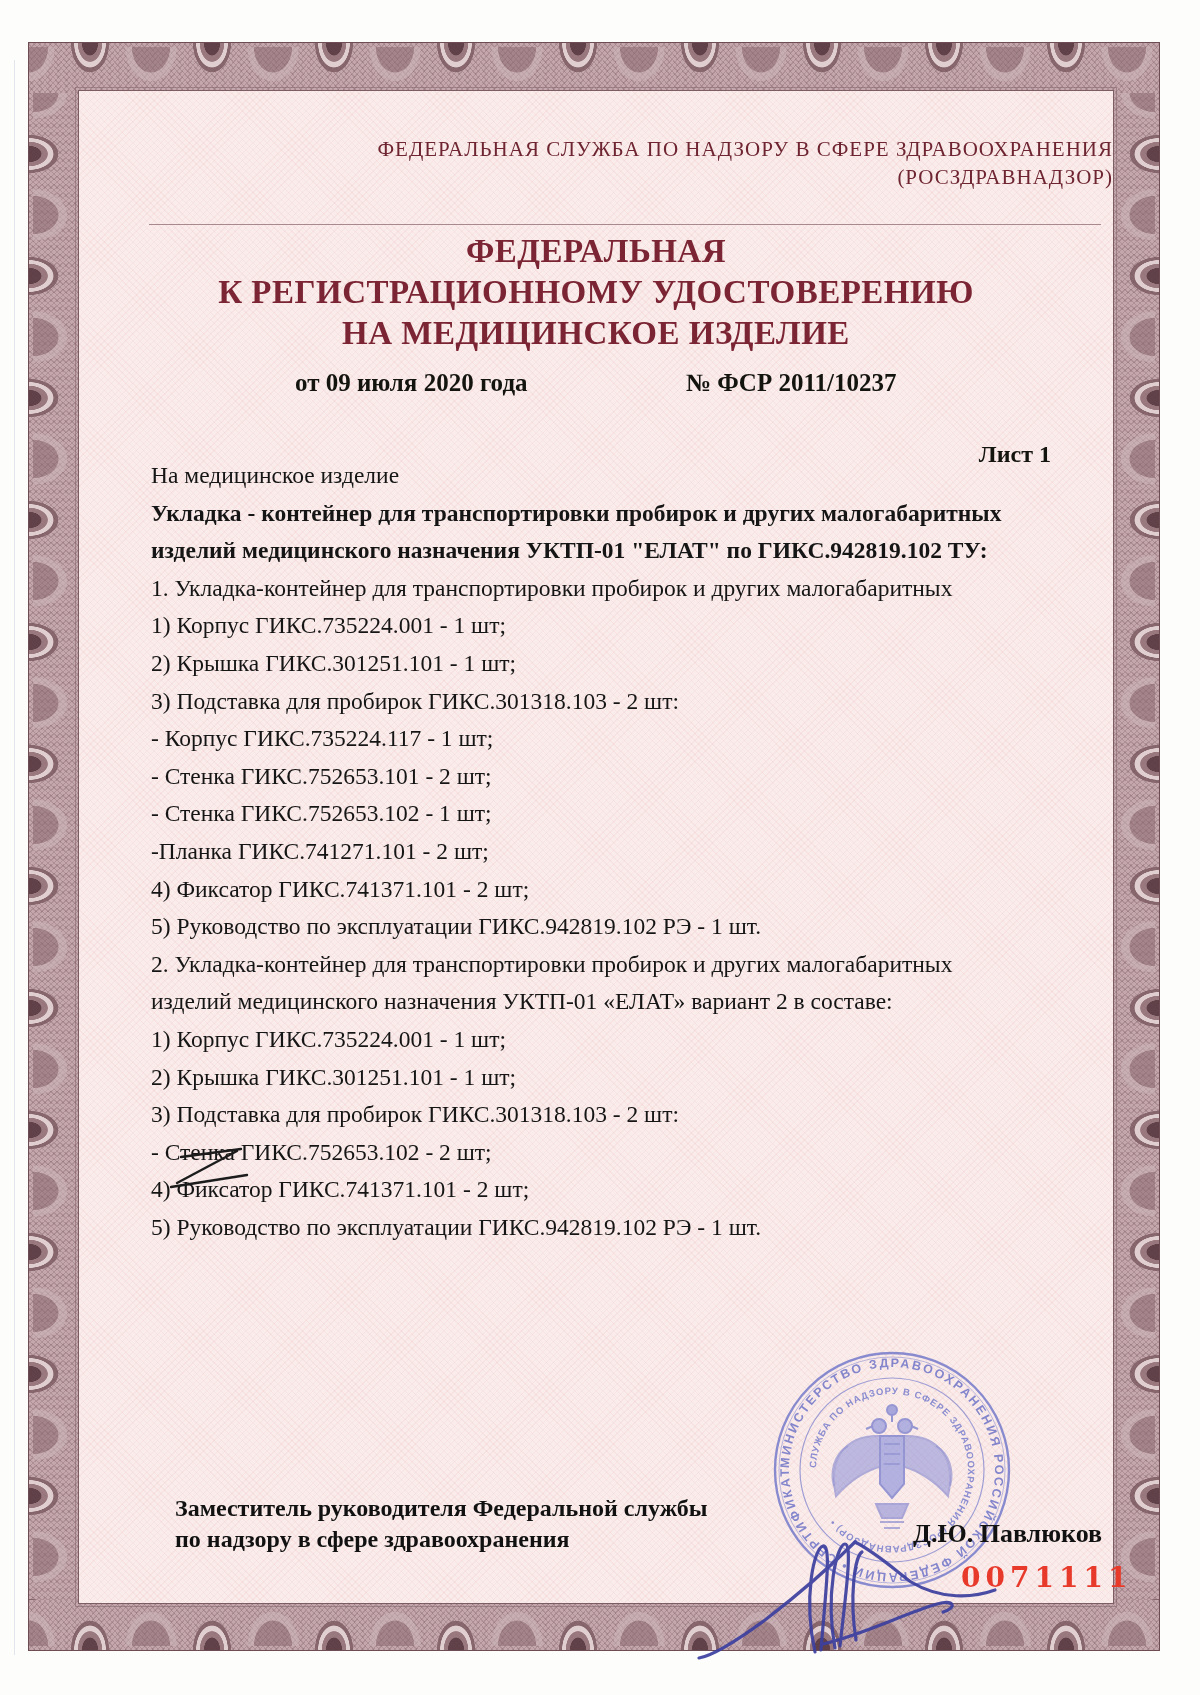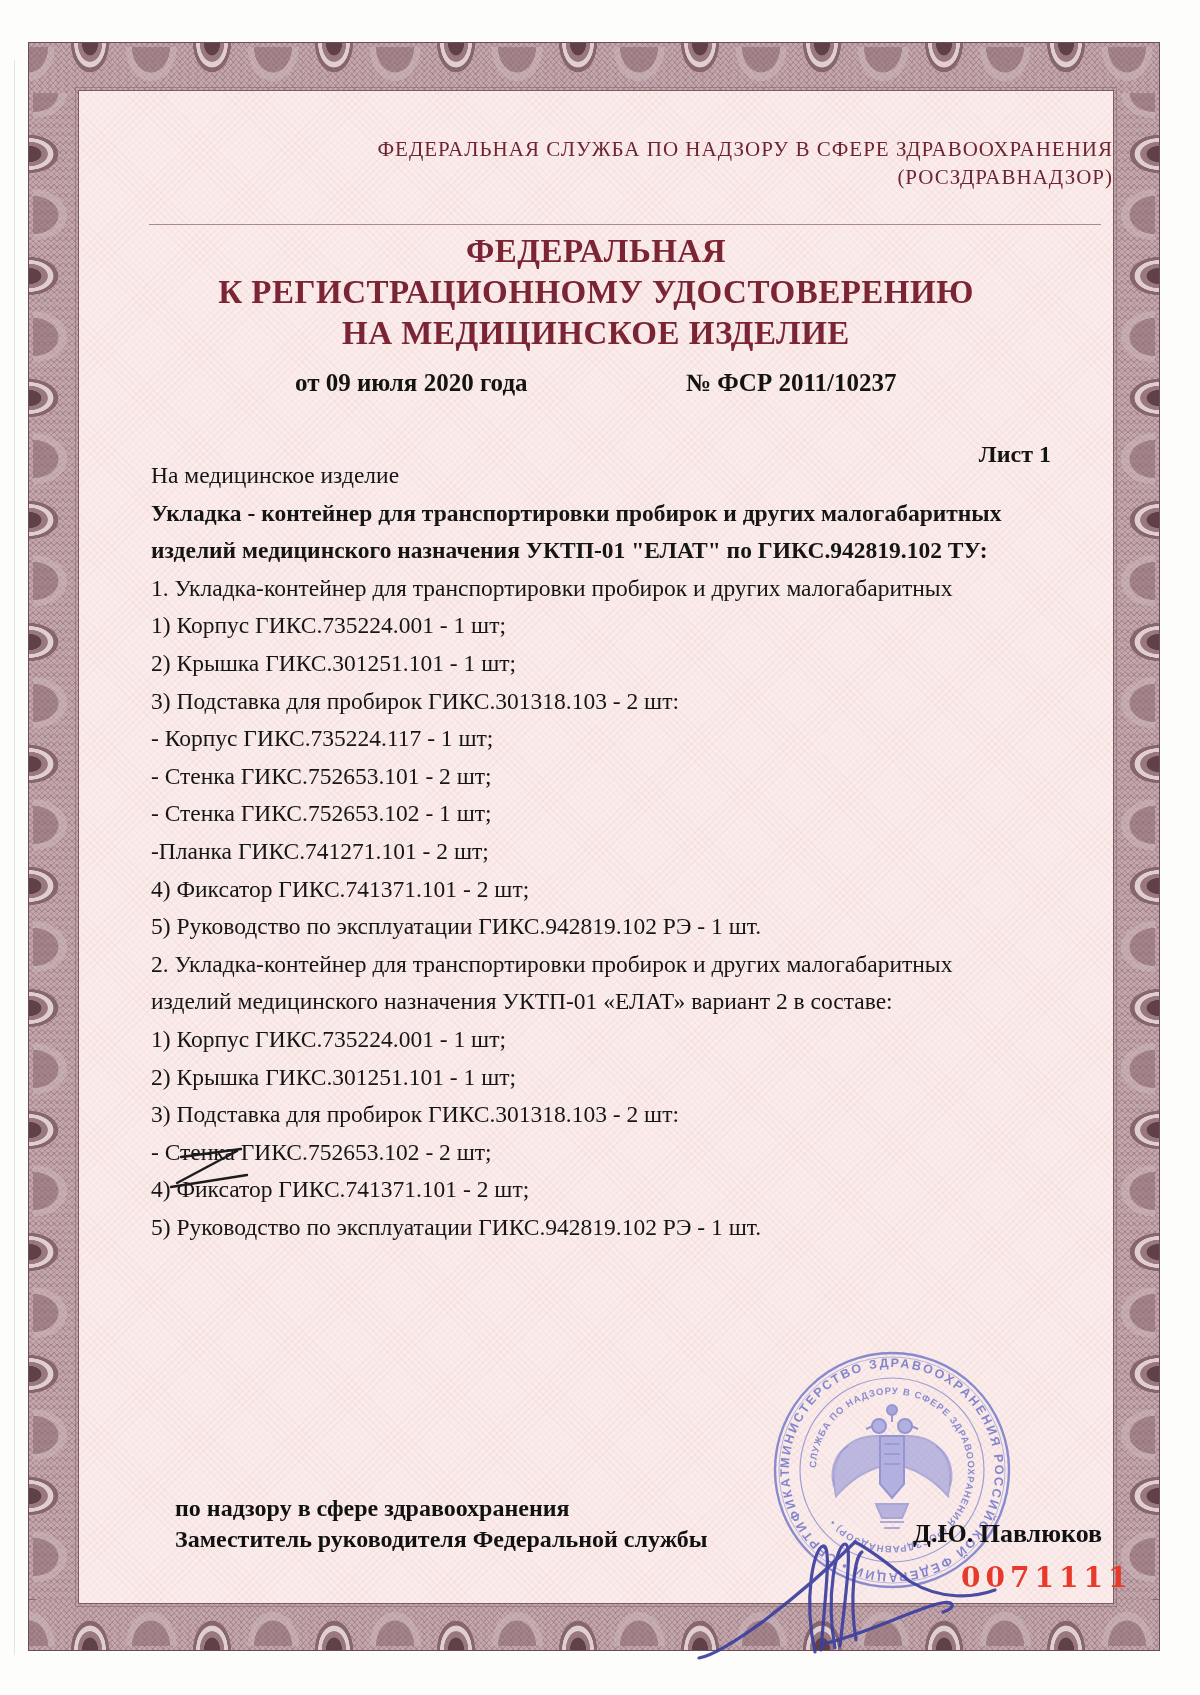--- a/index.html
+++ b/index.html
@@ -136,22 +136,22 @@
     <div class="line">- Стенка ГИКС.752653.102 - 2 шт;</div>
     <div class="line">4) Фиксатор ГИКС.741371.101 - 2 шт;</div>
     <div class="line">5) Руководство по эксплуатации ГИКС.942819.102 РЭ - 1 шт.</div>
   </div>
 
   <svg class="end-mark" width="92" height="54" viewBox="0 0 92 54">
     <path d="M14 14 L74 6 M70 8 L10 40 M4 44 L80 32" fill="none" stroke="#1c1c1c" stroke-width="2.4" stroke-linecap="round"></path>
   </svg>
 
   <div class="sig-title">
+    <div>Заместитель руководителя Федеральной службы</div>
     <div>по надзору в сфере здравоохранения</div>
-    <div>Заместитель руководителя Федеральной службы</div>
   </div>
 
   <svg class="stamp" viewBox="-130 -130 260 260">
     <defs>
       <path id="ringOuter" d="M -103 0 A 103 103 0 1 1 103 0 A 103 103 0 1 1 -103 0"></path>
       <path id="ringInner" d="M -76 0 A 76 76 0 1 1 76 0 A 76 76 0 1 1 -76 0"></path>
     </defs>
     <circle r="117" fill="none" stroke="#7076c9" stroke-width="2.4"></circle>
     <circle r="113" fill="none" stroke="#7076c9" stroke-width="0.8" opacity=".7"></circle>
     <circle r="92" fill="none" stroke="#7076c9" stroke-width="1.2" opacity=".8"></circle>

